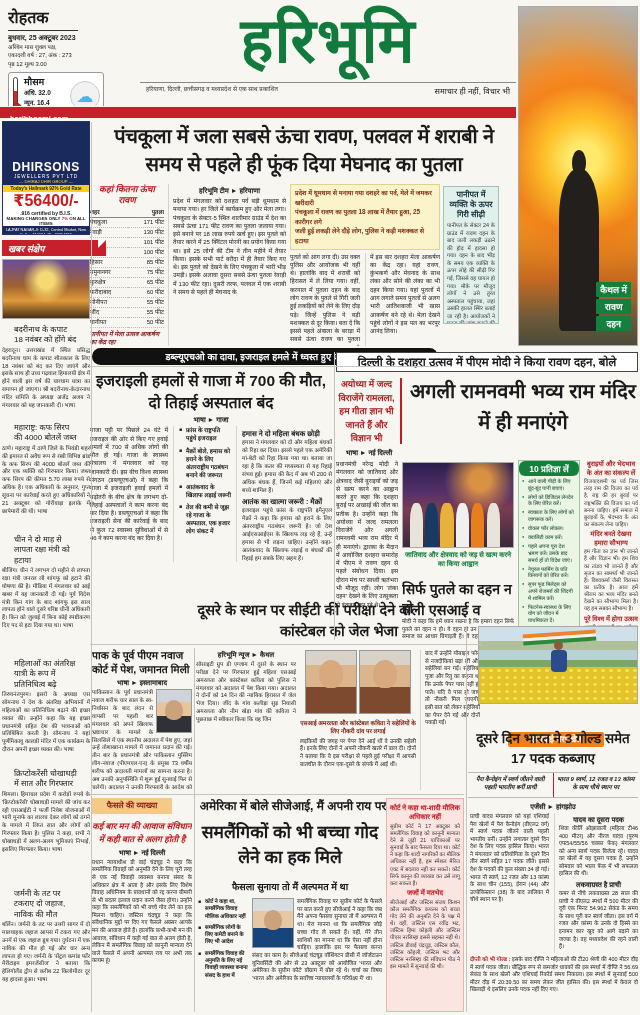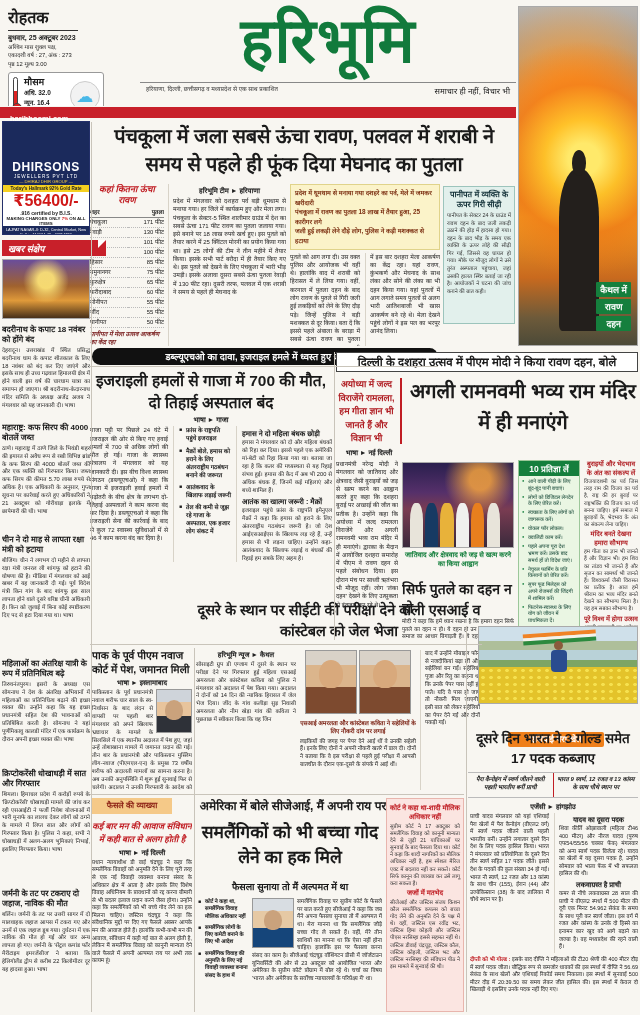--- a/index.html
+++ b/index.html
@@ -80,32 +80,32 @@
   .rtab td:last-child { text-align:right; }
   .rtab .hd td { font-weight:bold; border-bottom:1px solid #888; }
   .tnote { font-size:6.2px; font-style:italic; font-weight:bold; color:#7a1f1f; margin-top:2px; line-height:1.3; }
   .ybox { background:#fbf3c9; border:1px solid #e0d38a; padding:3px 4px; }
   .ybox div { font-size:6.4px; font-weight:bold; color:#7c3012; line-height:1.5; }
   .tealbox { background:#e2f0ec; border:1px solid #9cc4bc; padding:3px; }
   .tealbox .tt { font-size:8px; font-weight:900; text-align:center; line-height:1.25; margin-bottom:2px; color:#15333a; }
   .tealbox .tb { font-size:5.4px; line-height:1.4; color:#333; text-align:justify; }
   .railhead { background:#c8202a; color:#fff; font-size:9px; font-weight:900; font-style:italic; padding:2px 6px; position:relative; }
   .railhead:after { content:""; position:absolute; right:0; top:0; border-left:8px solid #fff; border-bottom:8px solid transparent; }
-  .bh { font-size:8px; font-weight:700; line-height:1.3; margin:3px 0 1px; }
+  .bh { font-size:8px; font-weight:400; line-height:1.3; margin:3px 12px 1px; }
   .ovalban { background:#111; color:#fff; border-radius:10px; font-size:9.5px; font-weight:900; text-align:center; line-height:17px; }
   .h-gaza { font-size:15.5px; font-weight:900; text-align:center; line-height:1.4; }
   .sqlist { list-style:none; } .sqlist li { font-size:6px; font-weight:bold; line-height:1.35; margin-bottom:4px; padding-left:7px; position:relative; }
   .sqlist li:before { content:"■"; position:absolute; left:0; top:0; font-size:5px; color:#222; }
   .sh { font-size:7.2px; font-weight:900; margin:2px 0 1px; }
   .kicker { border:1.5px solid #444; font-size:11.5px; font-weight:900; text-align:center; line-height:18px; background:#fff; }
   .deck { color:#b01f24; font-size:9px; font-weight:900; text-align:center; line-height:1.5; }
   .h-modi { font-size:20px; font-weight:900; text-align:center; line-height:1.55; }
   .gcap { color:#157f3d; font-size:6.8px; font-weight:900; text-align:center; line-height:1.3; }
   .pledge { border:1px solid #9cc79a; background:#eaf6e3; }
-  .pledge .ph { background:#157f3d; color:#fff; font-size:8.5px; font-weight:900; text-align:center; padding:2px 0; }
+  .pledge .ph { background:#157f3d; color:#fff; font-size:8.5px; font-weight:900; text-align:center; padding:2px 0;border-radius:6px; }
   .pledge ul { list-style:none; padding:2px 3px; }
   .pledge li { font-size:5.1px; line-height:1.3; margin-bottom:2.5px; padding-left:6px; position:relative; color:#143; }
   .pledge li:before { content:"●"; position:absolute; left:0; top:0; font-size:4px; color:#157f3d; }
   .rsec .rh { color:#b01f24; font-size:6.6px; font-weight:900; text-align:center; line-height:1.3; margin:2px 0 1px; }
   .rsec .rb { font-size:5.3px; line-height:1.35; text-align:justify; color:#333; }
   .h-med { font-size:10.5px; font-weight:900; text-align:left; line-height:1.35; }
   .h-cet { font-size:14.5px; font-weight:900; text-align:center; line-height:1.42; }
   .capbox { font-size:6px; font-weight:bold; color:#7a2012; text-align:center; line-height:1.3; margin-top:2px; }
   .tagchip { background:#f5c988; color:#8a1d12; font-size:8px; font-weight:900; text-align:center; line-height:16px; }
   .h-kick { font-size:12px; font-weight:900; line-height:16px; text-align:center; }
@@ -248,21 +248,21 @@
       <div>प्रदेश में धूमधाम से मनाया गया दशहरे का पर्व, मेले में जमकर खरीदारी</div>
       <div>पंचकूला में रावण का पुतला 18 लाख में तैयार हुआ, 25 कारीगर लगे</div>
       <div>जली हुई लकड़ी लेने दौड़े लोग, पुलिस ने कड़ी मशक्कत से हटाया</div>
     </div>
     <div style="display:flex;gap:5px;margin-top:3px">
       <div class="body jt" style="flex:1">पुतले को आग लगा दी। उस वक्त पुलिस और आयोजक भी वहीं थे। हालांकि बाद में शराबी को हिरासत में ले लिया गया। वहीं, करनाल में पुतला दहन के बाद लोग रावण के पुतले से गिरी जली हुई लकड़ियों को लेने के लिए दौड़ पड़े। जिन्हें पुलिस ने बड़ी मशक्कत से दूर किया। बता दें कि इससे पहले अंबाला के बराड़ा में सबसे ऊंचा रावण का पुतला जलाया जाता था। इस बार भी यहां 125 फीट ऊंचा पुतला तैयार किया गया था लेकिन यह खड़ा करते समय क्षतिग्रस्त हो गया। पानीपत</div>
       <div class="body jt" style="flex:1;border-left:1px solid #d8d3c8;padding-left:4px">में इस बार दशहरा मेला आकर्षण का केंद्र रहा। यहां रावण, कुंभकर्ण और मेघनाद के साथ लंका और सोने की लंका का भी दहन किया गया। यहां पुतलों में आग लगाते समय पुतलों से अलग भारी आतिशबाजी भी खास आकर्षण बने रहे थे। मेला देखने पहुंचे लोगों ने इस पल का भरपूर आनंद लिया।</div>
     </div>
   </div>
 
-  <div class="blk tealbox" style="left:443px;top:186px;width:72px;height:138px">
+  <div class="blk tealbox" style="left:443px;top:186px;width:56px;height:138px">
     <div class="tt">पानीपत में व्यक्ति के ऊपर गिरी सीढ़ी</div>
     <div class="tb">पानीपत के सेक्टर 24 के ग्राउंड में रावण दहन के बाद जली लकड़ी उठाने की होड़ में हादसा हो गया। दहन के बाद भीड़ के समय एक व्यक्ति के ऊपर लोहे की सीढ़ी गिर गई, जिससे वह घायल हो गया। मौके पर मौजूद लोगों ने उसे तुरंत अस्पताल पहुंचाया, जहां उसकी हालत स्थिर बताई जा रही है। आयोजकों ने घटना की जांच कराने की बात कही।</div>
   </div>
 
   <div class="blk railhead" style="left:2px;top:240px;width:104px;height:16px">खबर संक्षेप</div>
   <div class="photo templep" style="left:2px;top:259px;width:88px;height:60px"></div>
 
   <div class="blk" style="left:2px;top:322px;width:88px;height:96px">
     <div class="bh">बदरीनाथ के कपाट 18 नवंबर को होंगे बंद</div>
     <div class="body jt" style="font-size:5.7px">देहरादून। उत्तराखंड में स्थित प्रसिद्ध बदरीनाथ धाम के कपाट शीतकाल के लिए 18 नवंबर को बंद कर दिए जाएंगे और इसके साथ ही उच्च गढ़वाल हिमालयी क्षेत्र में होने वाली इस वर्ष की चारधाम यात्रा का समापन हो जाएगा। श्री बदरीनाथ-केदारनाथ मंदिर समिति के अध्यक्ष अजेंद्र अजय ने मंगलवार को यह जानकारी दी।   भाषा</div>

